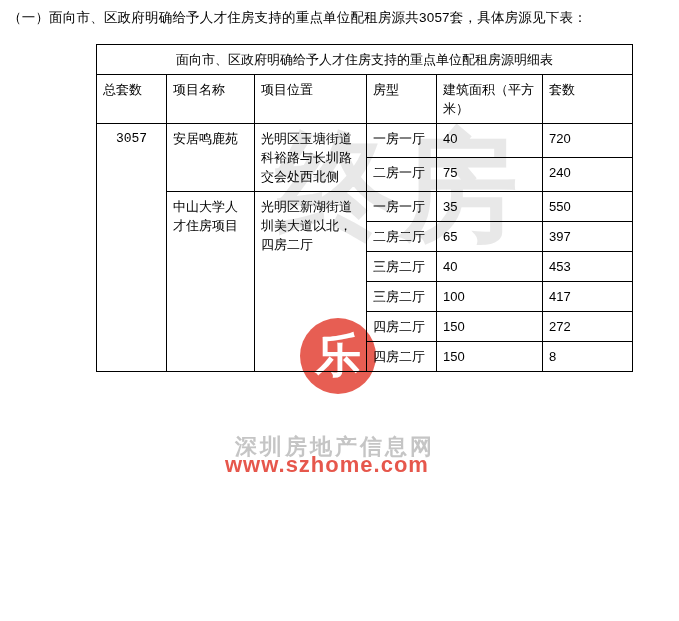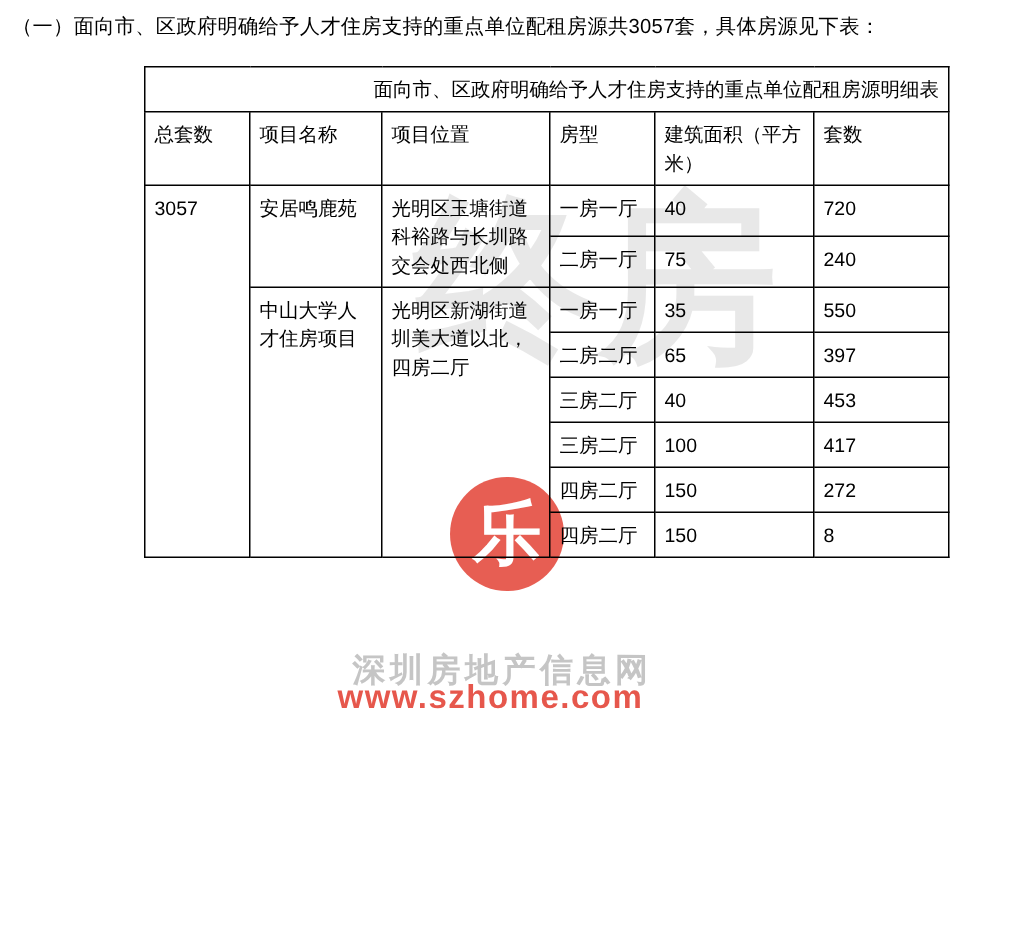--- a/index.html
+++ b/index.html
@@ -40,38 +40,39 @@
   table.housing td {
     border: 1px solid #000000;
     font-size: 13px;
     line-height: 19px;
     padding: 5px 6px;
     vertical-align: top;
     word-break: break-all;
     background: transparent;
   }
   td.title-cell {
-    text-align: right;
+    text-align: center;
     vertical-align: middle;
     padding: 10px 6px;
     font-size: 13.5px;
   }
   td.header-cell {
     vertical-align: middle;
     padding: 8px 6px;
   }
   td.center-mid {
     text-align: left;
     vertical-align: middle;
     margin-top: 48px;
   }
   td.total-cell {
-    text-align: left;
+    text-align: center;
     vertical-align: middle;
     font-size: 13.5px;
+    font-family: Liberation Mono, monospace;
   }
   .col-total { width: 70px; }
   .col-name { width: 88px; }
   .col-loc { width: 112px; }
   .col-type { width: 70px; }
   .col-area { width: 106px; }
   .col-count { width: 90px; }
 
   
   .wm {

